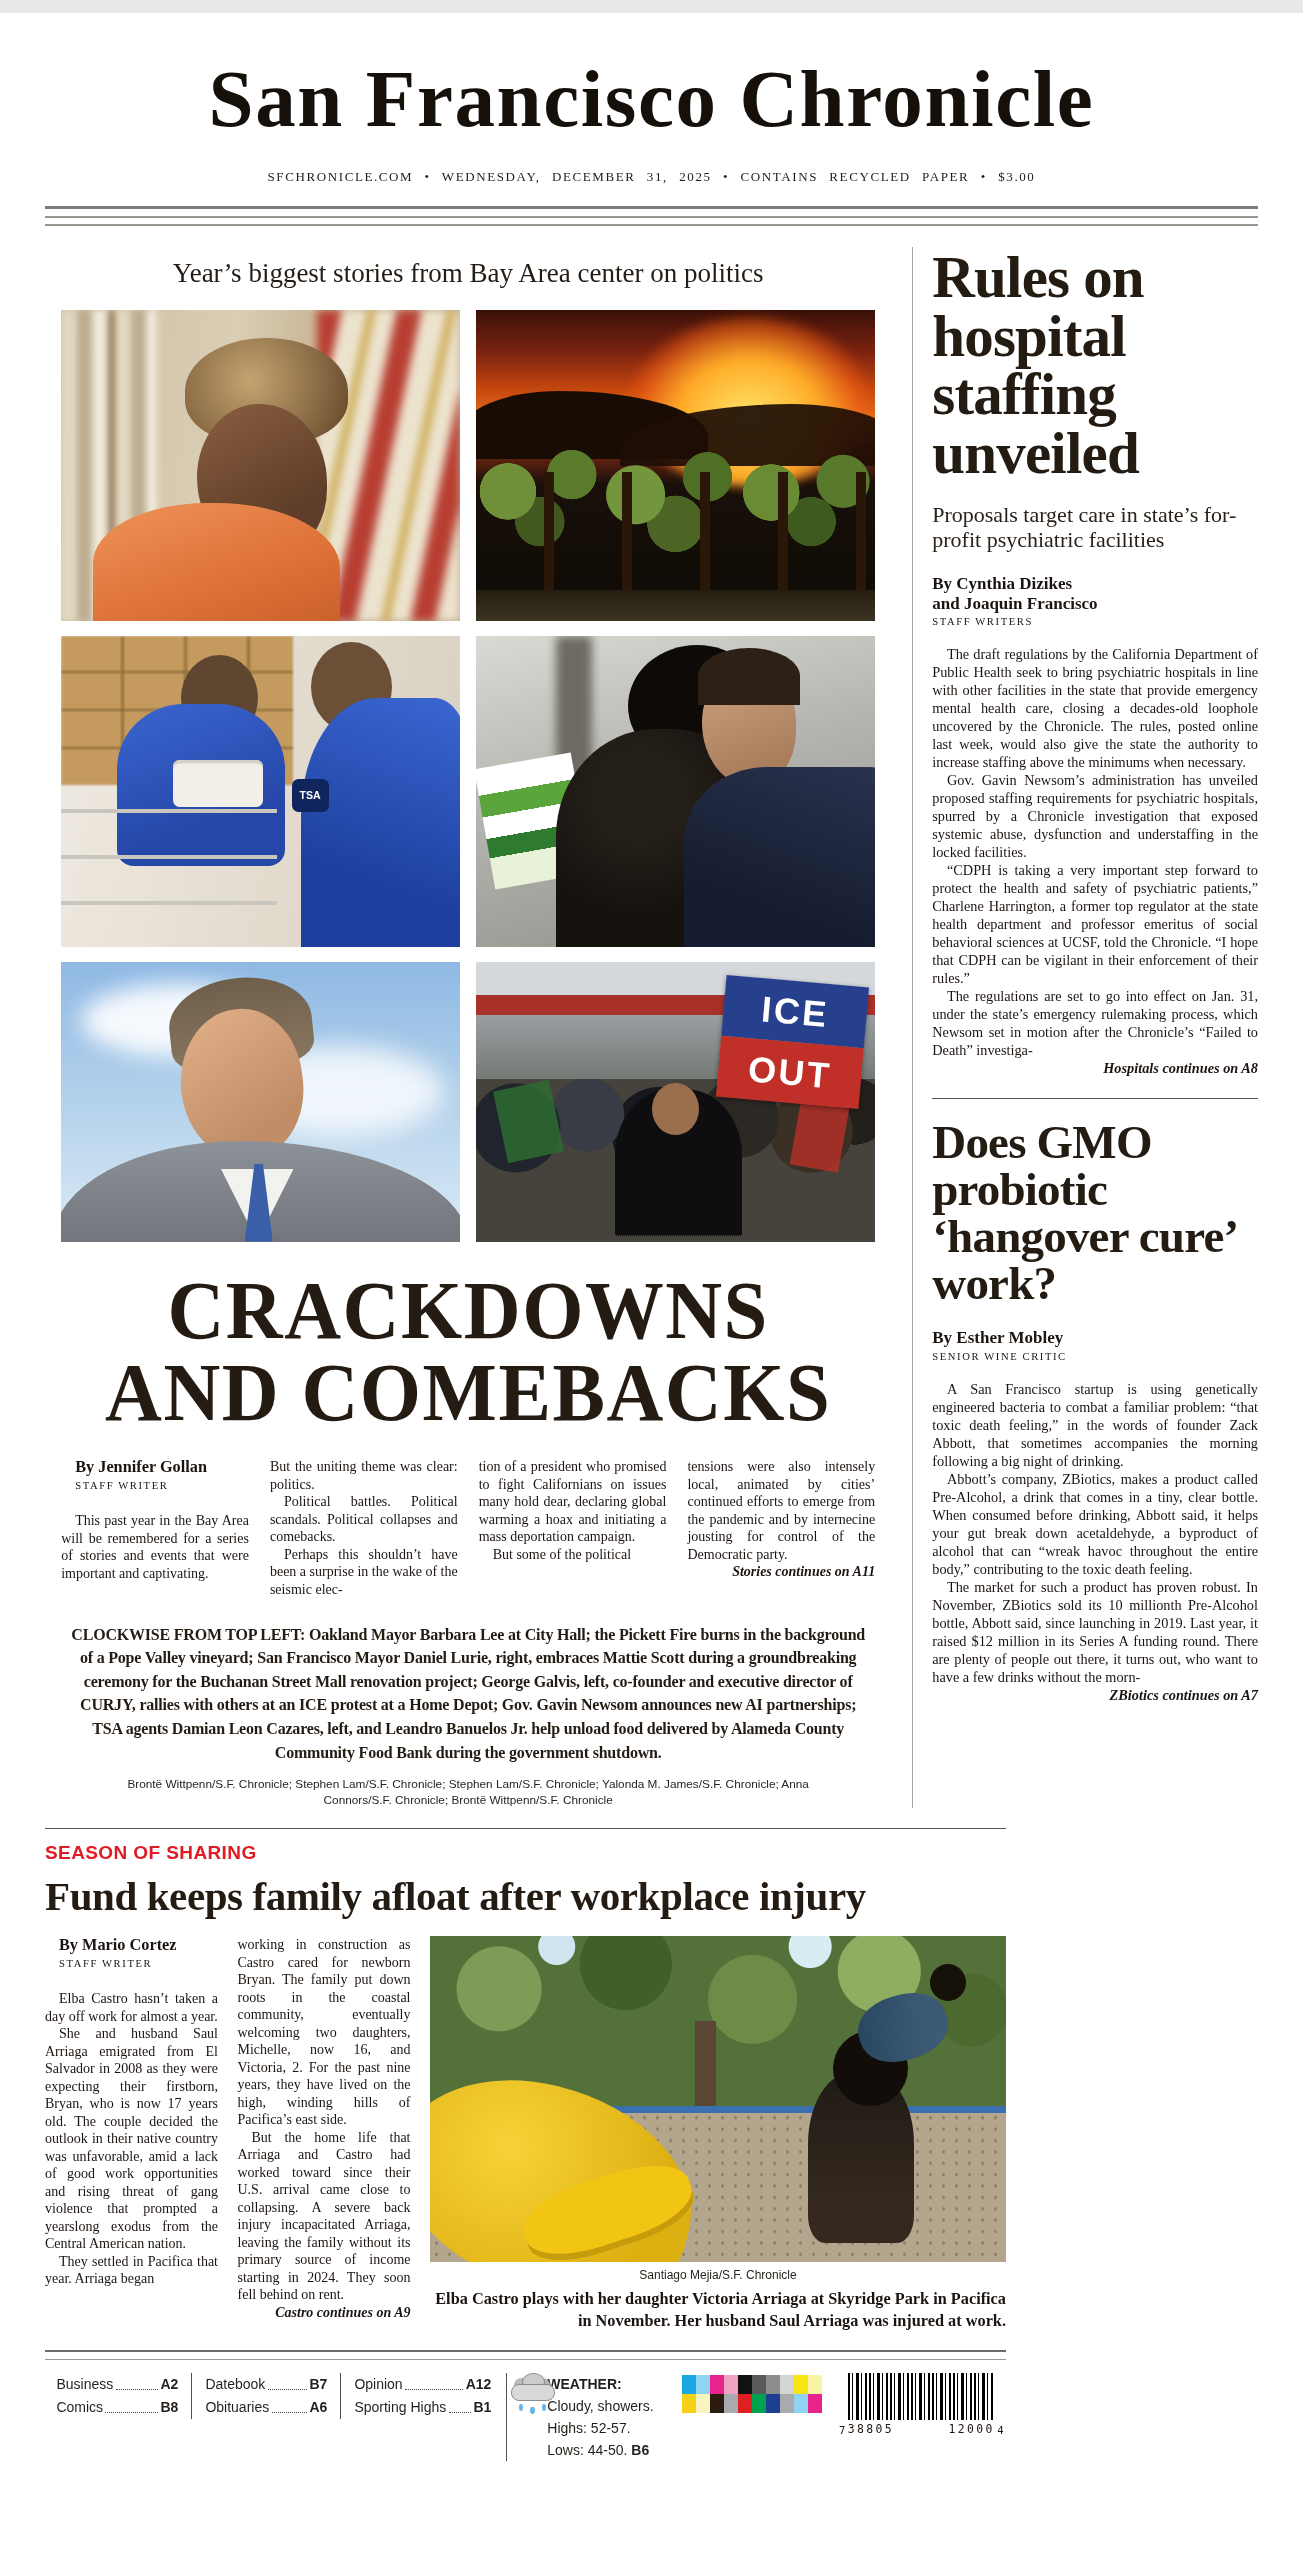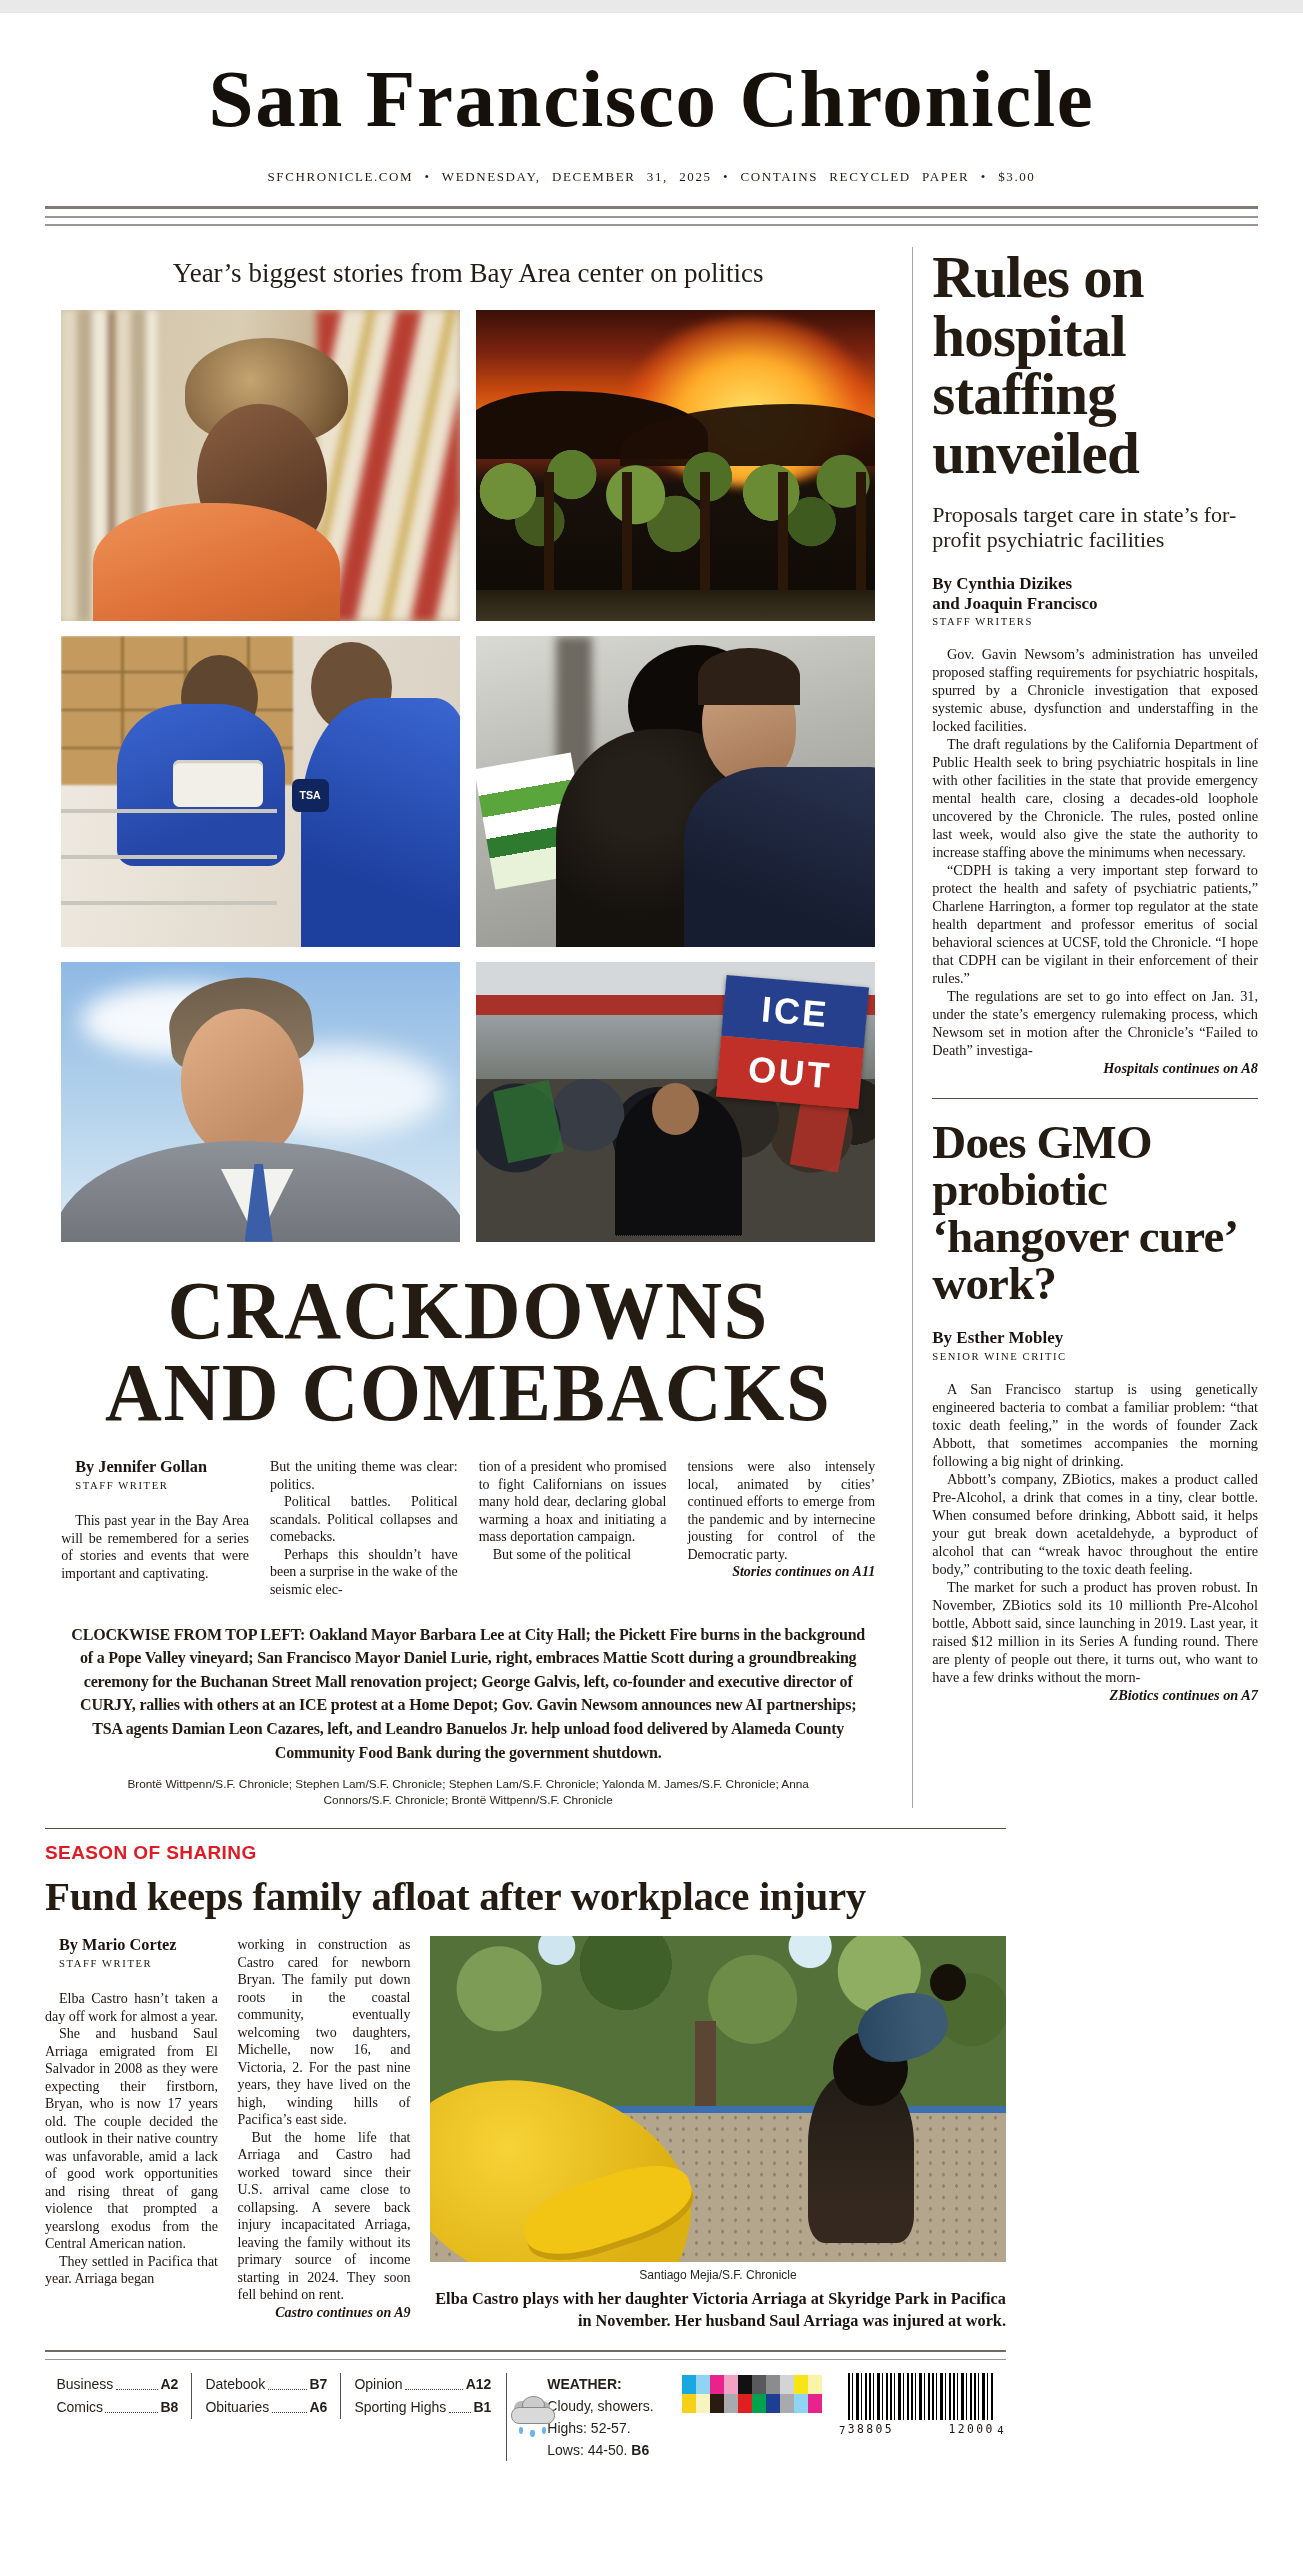--- a/index.html
+++ b/index.html
@@ -207,21 +207,21 @@
   .footer{width:961px;margin-top:18px;}
   .foot-rules{height:7.3px;border-top:2.4px solid #6f6b66;border-bottom:1.6px solid #9a958e;}
   .foot-row{display:flex;align-items:flex-start;margin-top:13px;font-family:"Liberation Sans","DejaVu Sans",sans-serif;}
   .idx-group{padding:0 13px;}
   .idx-group:first-child{padding-left:11.4px;}
   .idx-group + .idx-group{border-left:0.8px solid #57504a;}
   .idx-row{display:flex;width:122px;font-size:14px;line-height:23px;color:#241f1a;}
   .idx-row.wide{width:137px;}
   .leader{flex:1;border-bottom:1.6px dotted #4a453f;margin:0 2.4px 5.7px;}
   .idx-page{font-weight:bold;}
-  .weather-wrap{display:flex;align-items:center;padding-left:4px;border-left:0.8px solid #57504a;margin-left:1.6px;}
+  .weather-wrap{display:flex;align-items:flex-start;padding-left:4px;border-left:0.8px solid #57504a;margin-left:1.6px;}
   .wicon{position:relative;width:47px;height:42px;margin-right:9.8px;}
   .wicon .c1{position:absolute;left:3.3px;top:4.9px;width:36px;height:14.7px;border-radius:8.1px;background:#b9b9b9;}
   .wicon .c2{position:absolute;left:0;top:11.4px;width:42px;height:14.7px;border-radius:8.1px;background:#d9d9d9;border:0.8px solid #8a8a8a;}
   .wicon .c3{position:absolute;left:11.4px;top:0;width:21px;height:16.3px;border-radius:50%;background:#cccccc;border:0.8px solid #8a8a8a;}
   .wicon .d{position:absolute;width:4.1px;height:7.3px;border-radius:50% 50% 60% 60%;background:#6db5e8;}
   .wicon .d1{left:8.1px;top:31px;}
   .wicon .d2{left:19.5px;top:34px;}
   .wicon .d3{left:31px;top:31px;}
   .weather-text{font-size:14px;line-height:22px;color:#241f1a;}
   .wbold{font-weight:bold;}
@@ -356,22 +356,22 @@
 
       <div class="right-col">
         <div class="rc-head">Rules on hospital staffing unveiled</div>
         <div class="rc-sub">Proposals target care in state’s for-profit psychiatric facilities</div>
         <div class="rc-byline">
           <div>By Cynthia Dizikes</div>
           <div>and Joaquin Francisco</div>
         </div>
         <div class="rc-role">STAFF WRITERS</div>
         <div class="rc-body">
+          <p>The draft regulations by the California Department of Public Health seek to bring psychiatric hospitals in line with other facilities in the state that provide emergency mental health care, closing a decades-old loophole uncovered by the Chronicle. The rules, posted online last week, would also give the state the authority to increase staffing above the minimums when necessary.</p>
           <p>Gov. Gavin Newsom’s administration has unveiled proposed staffing requirements for psychiatric hospitals, spurred by a Chronicle investigation that exposed systemic abuse, dysfunction and understaffing in the locked facilities.</p>
-          <p>The draft regulations by the California Department of Public Health seek to bring psychiatric hospitals in line with other facilities in the state that provide emergency mental health care, closing a decades-old loophole uncovered by the Chronicle. The rules, posted online last week, would also give the state the authority to increase staffing above the minimums when necessary.</p>
           <p>“CDPH is taking a very important step forward to protect the health and safety of psychiatric patients,” Charlene Harrington, a former top regulator at the state health department and professor emeritus of social behavioral sciences at UCSF, told the Chronicle. “I hope that CDPH can be vigilant in their enforcement of their rules.”</p>
           <p>The regulations are set to go into effect on Jan. 31, under the state’s emergency rulemaking process, which Newsom set in motion after the Chronicle’s “Failed to Death” investiga-</p>
           <p class="jump">Hospitals continues on A8</p>
         </div>
 
         <hr class="rc-divider">
 
         <div class="rc-head2">Does GMO probiotic ‘hangover cure’ work?</div>
         <div class="rc-byline">By Esther Mobley</div>
         <div class="rc-role">SENIOR WINE CRITIC</div>

